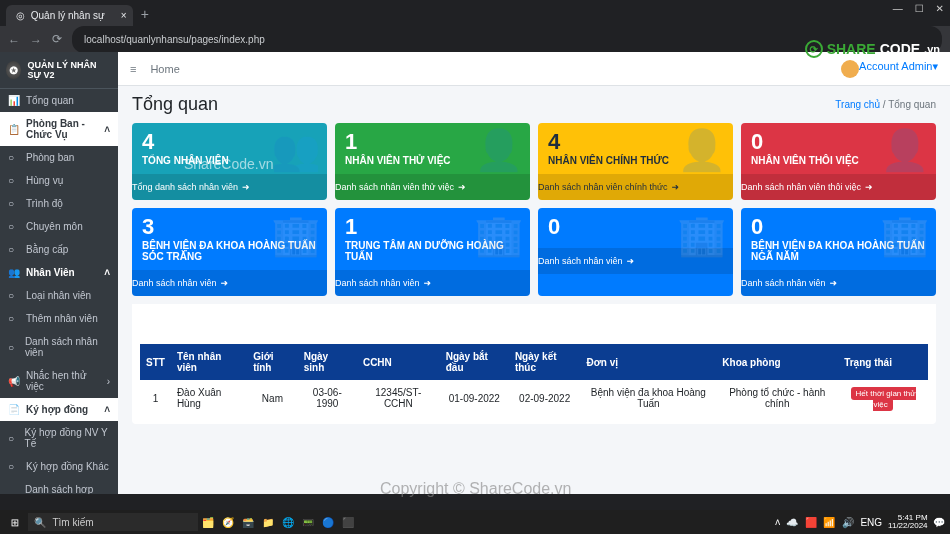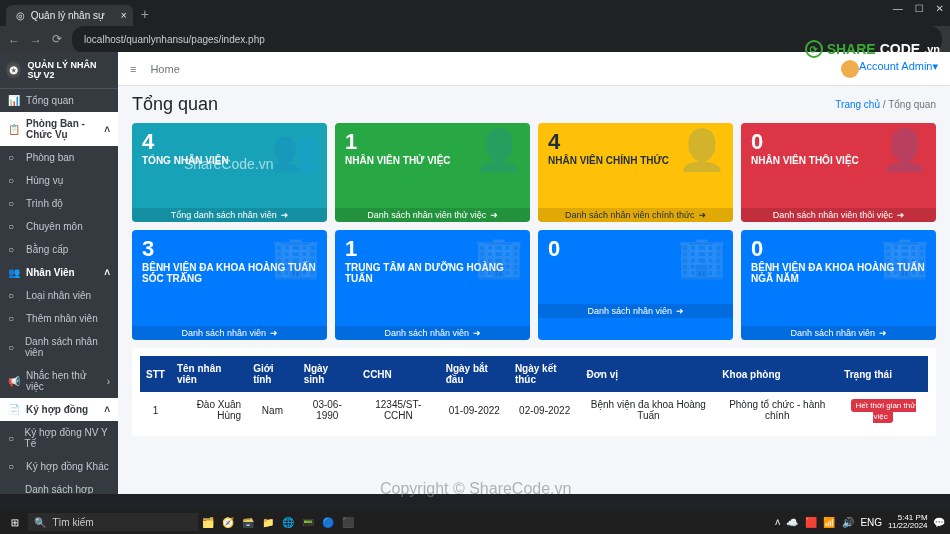--- a/index.html
+++ b/index.html
@@ -37,36 +37,36 @@
 .page-header h1 { font-size: 18px; font-weight: 500; }
 .breadcrumb { margin-left: auto; font-size: 10px; color: #6c757d; }
 .breadcrumb a { color: #007bff; text-decoration: none; }
 
 .main { padding: 4px 14px; overflow: auto; flex: 1; }
 .row { display: flex; gap: 8px; margin-bottom: 8px; }
 .smallbox { flex: 1; border-radius: 4px; color: #fff; position: relative; overflow: hidden; }
 .smallbox .inner { padding: 6px 10px 8px; }
 .smallbox .inner h3 { font-size: 22px; font-weight: 700; }
 .smallbox .inner p { font-size: 10px; font-weight: 600; }
-.smallbox .footer { background: rgba(0,0,0,.12); text-align: center; font-size: 9px; padding: 2px 0; display: flex; justify-content: center; align-items: center; gap: 4px; margin-top: 34px; }
+.smallbox .footer { background: rgba(0,0,0,.12); text-align: center; font-size: 9px; padding: 8px 0; display: flex; justify-content: flex-start; align-items: center; gap: 4px; }
 .smallbox .bg-icon { position: absolute; right: 6px; top: 4px; font-size: 40px; opacity: .18; }
 .bg-cyan { background: #17a2b8; }
 .bg-green { background: #28a745; }
 .bg-yellow { background: #ffc107; color: #1f2d3d; }
 .bg-yellow .footer { color: #1f2d3d; }
 .bg-red { background: #dc3545; }
 .bg-blue { background: #007bff; }
 
 .panel-red { background: #dc3545; color: #fff; font-weight: 600; border-radius: 4px 4px 0 0; padding: 8px 12px; font-size: 11px; }
 .table-wrap { background: #fff; border-radius: 0 0 4px 4px; padding: 8px; }
-table { width: 100%; border-collapse: collapse; font-size: 10px; }
+table { width: 100%; border-collapse: collapse; font-size: 10px; margin-top: 32px; }
 thead tr { background: #0b3d91; color: #fff; }
 th, td { padding: 7px 6px; text-align: left; }
 td { text-align: center; }
-td.left { text-align: right; }
+td.left { text-align: left; }
 .badge-danger { background: #dc3545; color: #fff; font-size: 8px; padding: 2px 5px; border-radius: 3px; }
 
 .footer-strip { height: 16px; background: #fff; color: #888; font-size: 9px; padding: 2px 14px; display: flex; align-items: center; position: relative; }
 .footer-strip .ver { margin-left: auto; }
 
 
 .wm1 { position: absolute; top: 156px; left: 184px; color: rgba(255,255,255,.6); font-size: 14px; font-weight: 400; pointer-events: none; }
 .wm2 { position: absolute; top: 480px; left: 380px; color: rgba(130,130,130,.6); font-size: 16px; font-weight: 500; pointer-events: none; }
 .sharecode-badge { position: absolute; top: 40px; right: 10px; display: flex; align-items: center; gap: 4px; font-size: 14px; font-weight: 700; }
 .sharecode-badge .sc { color: #3aa935; }

